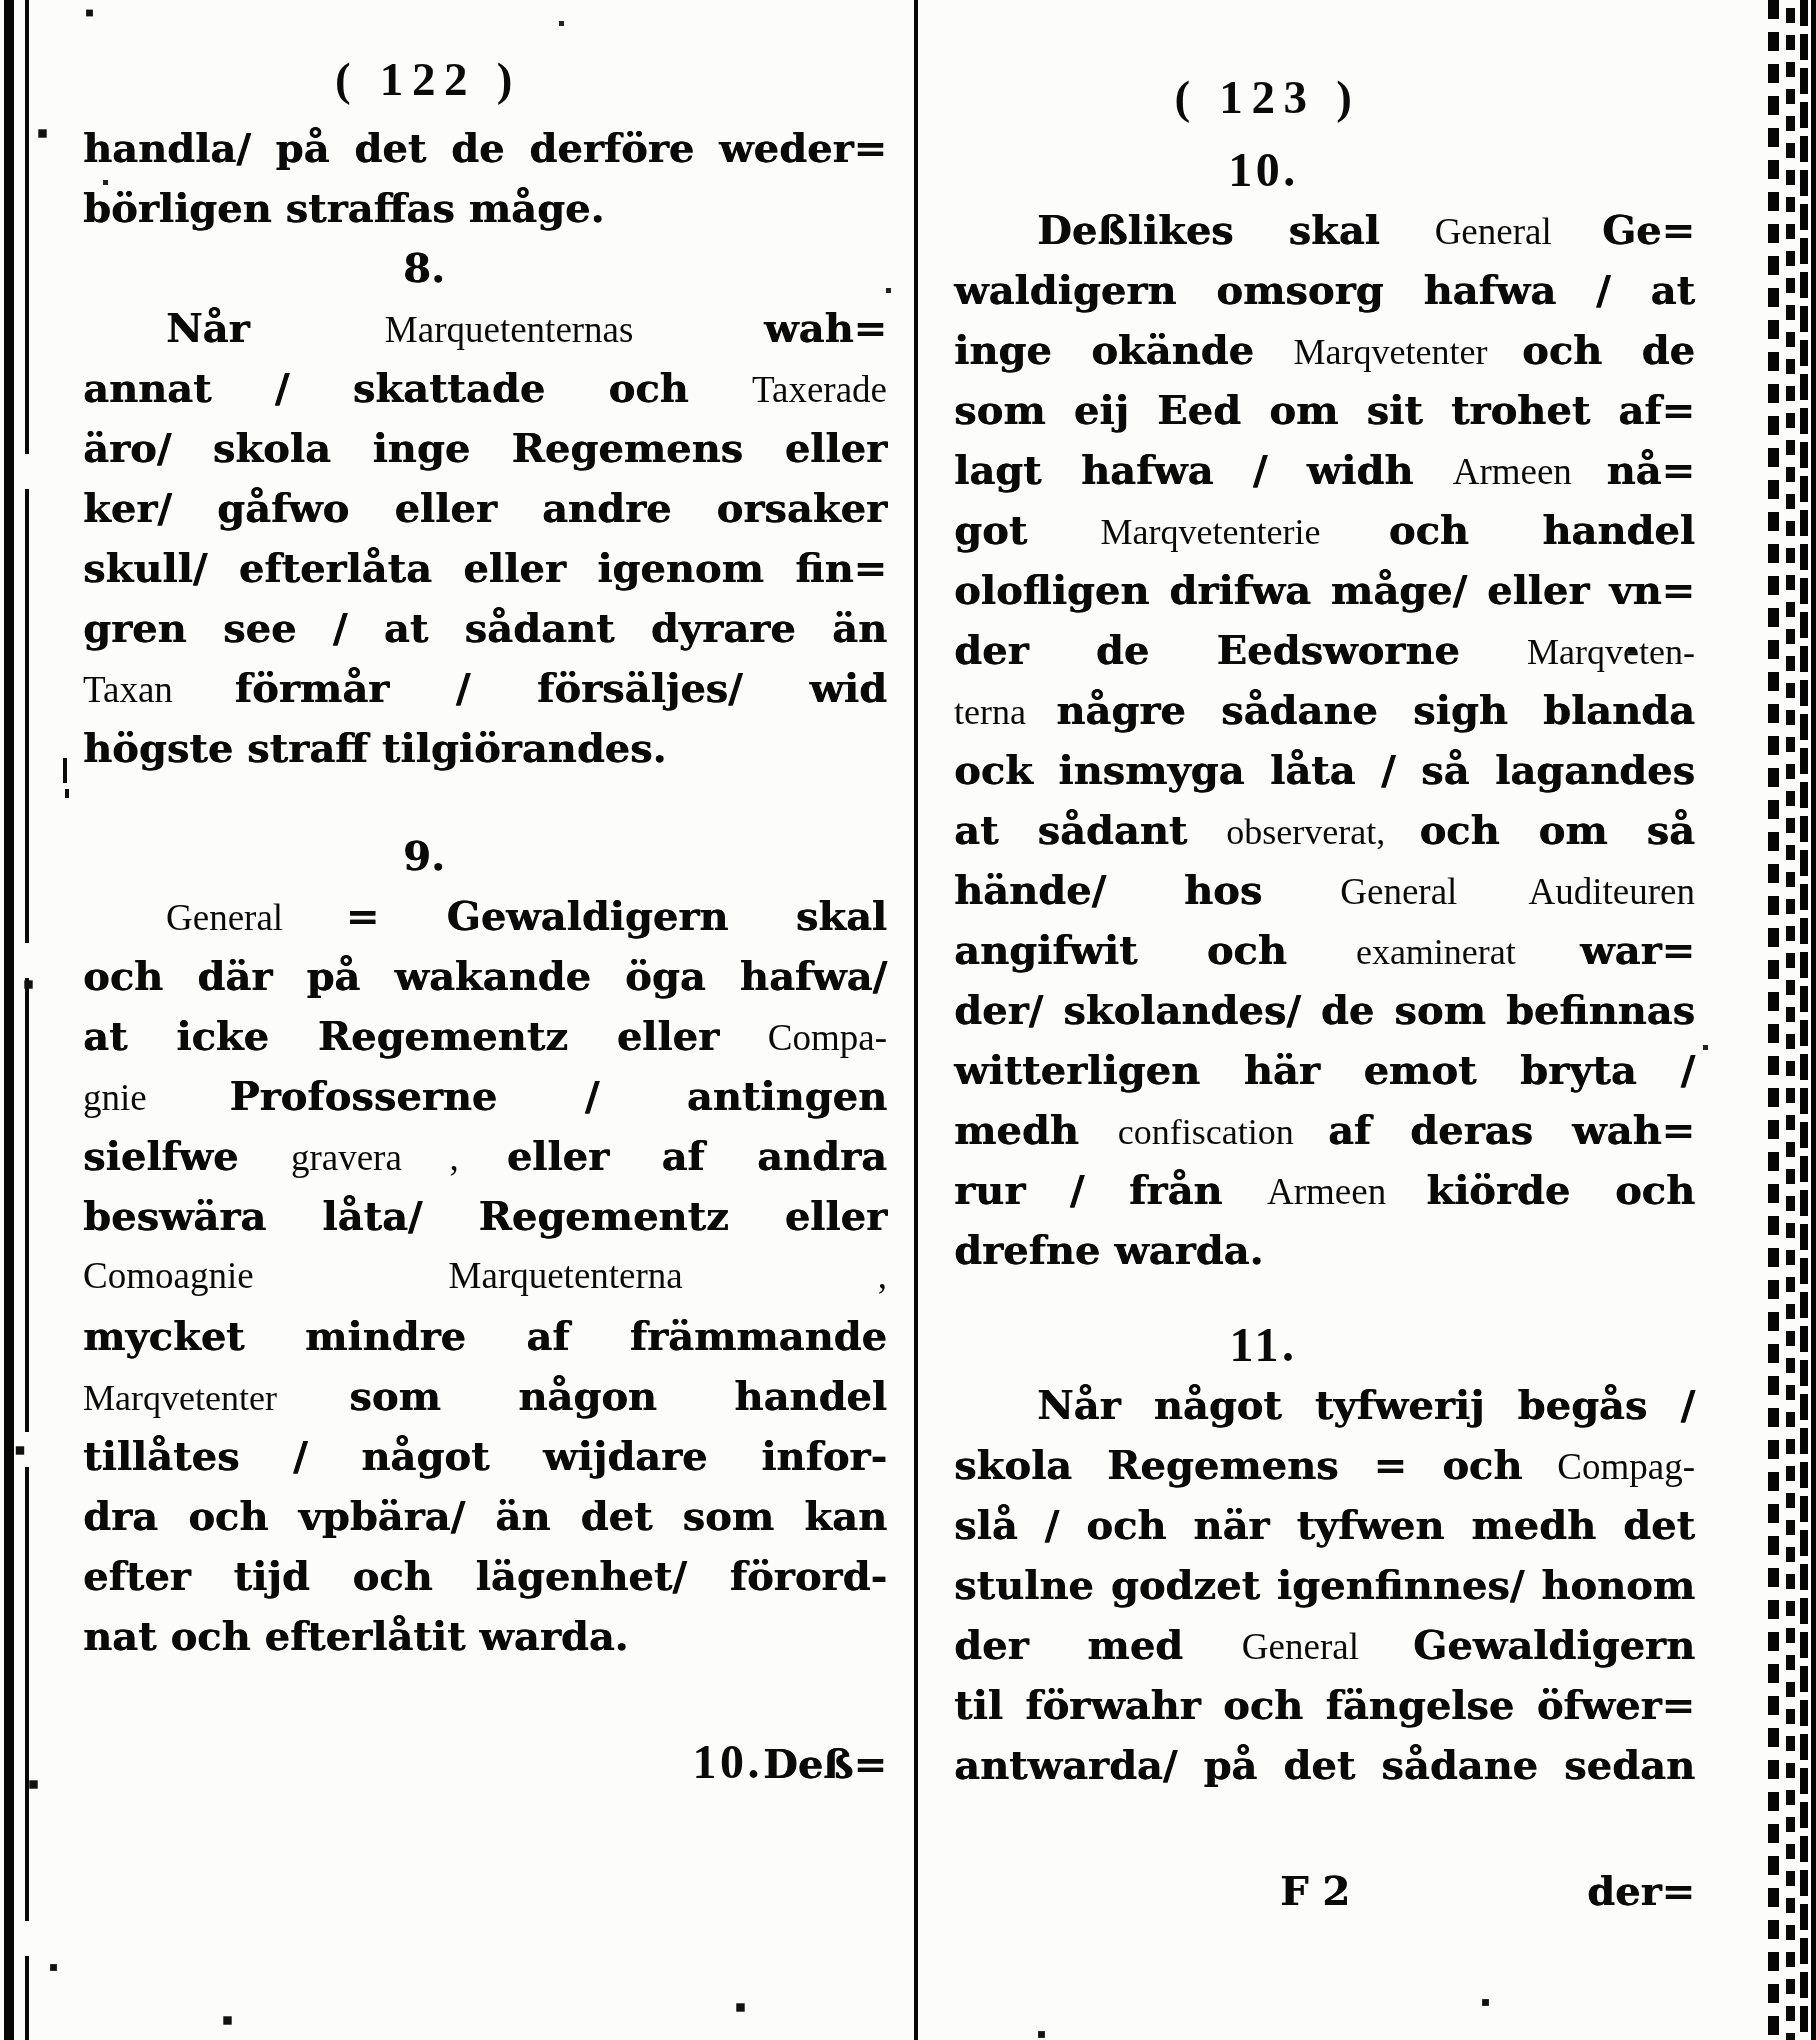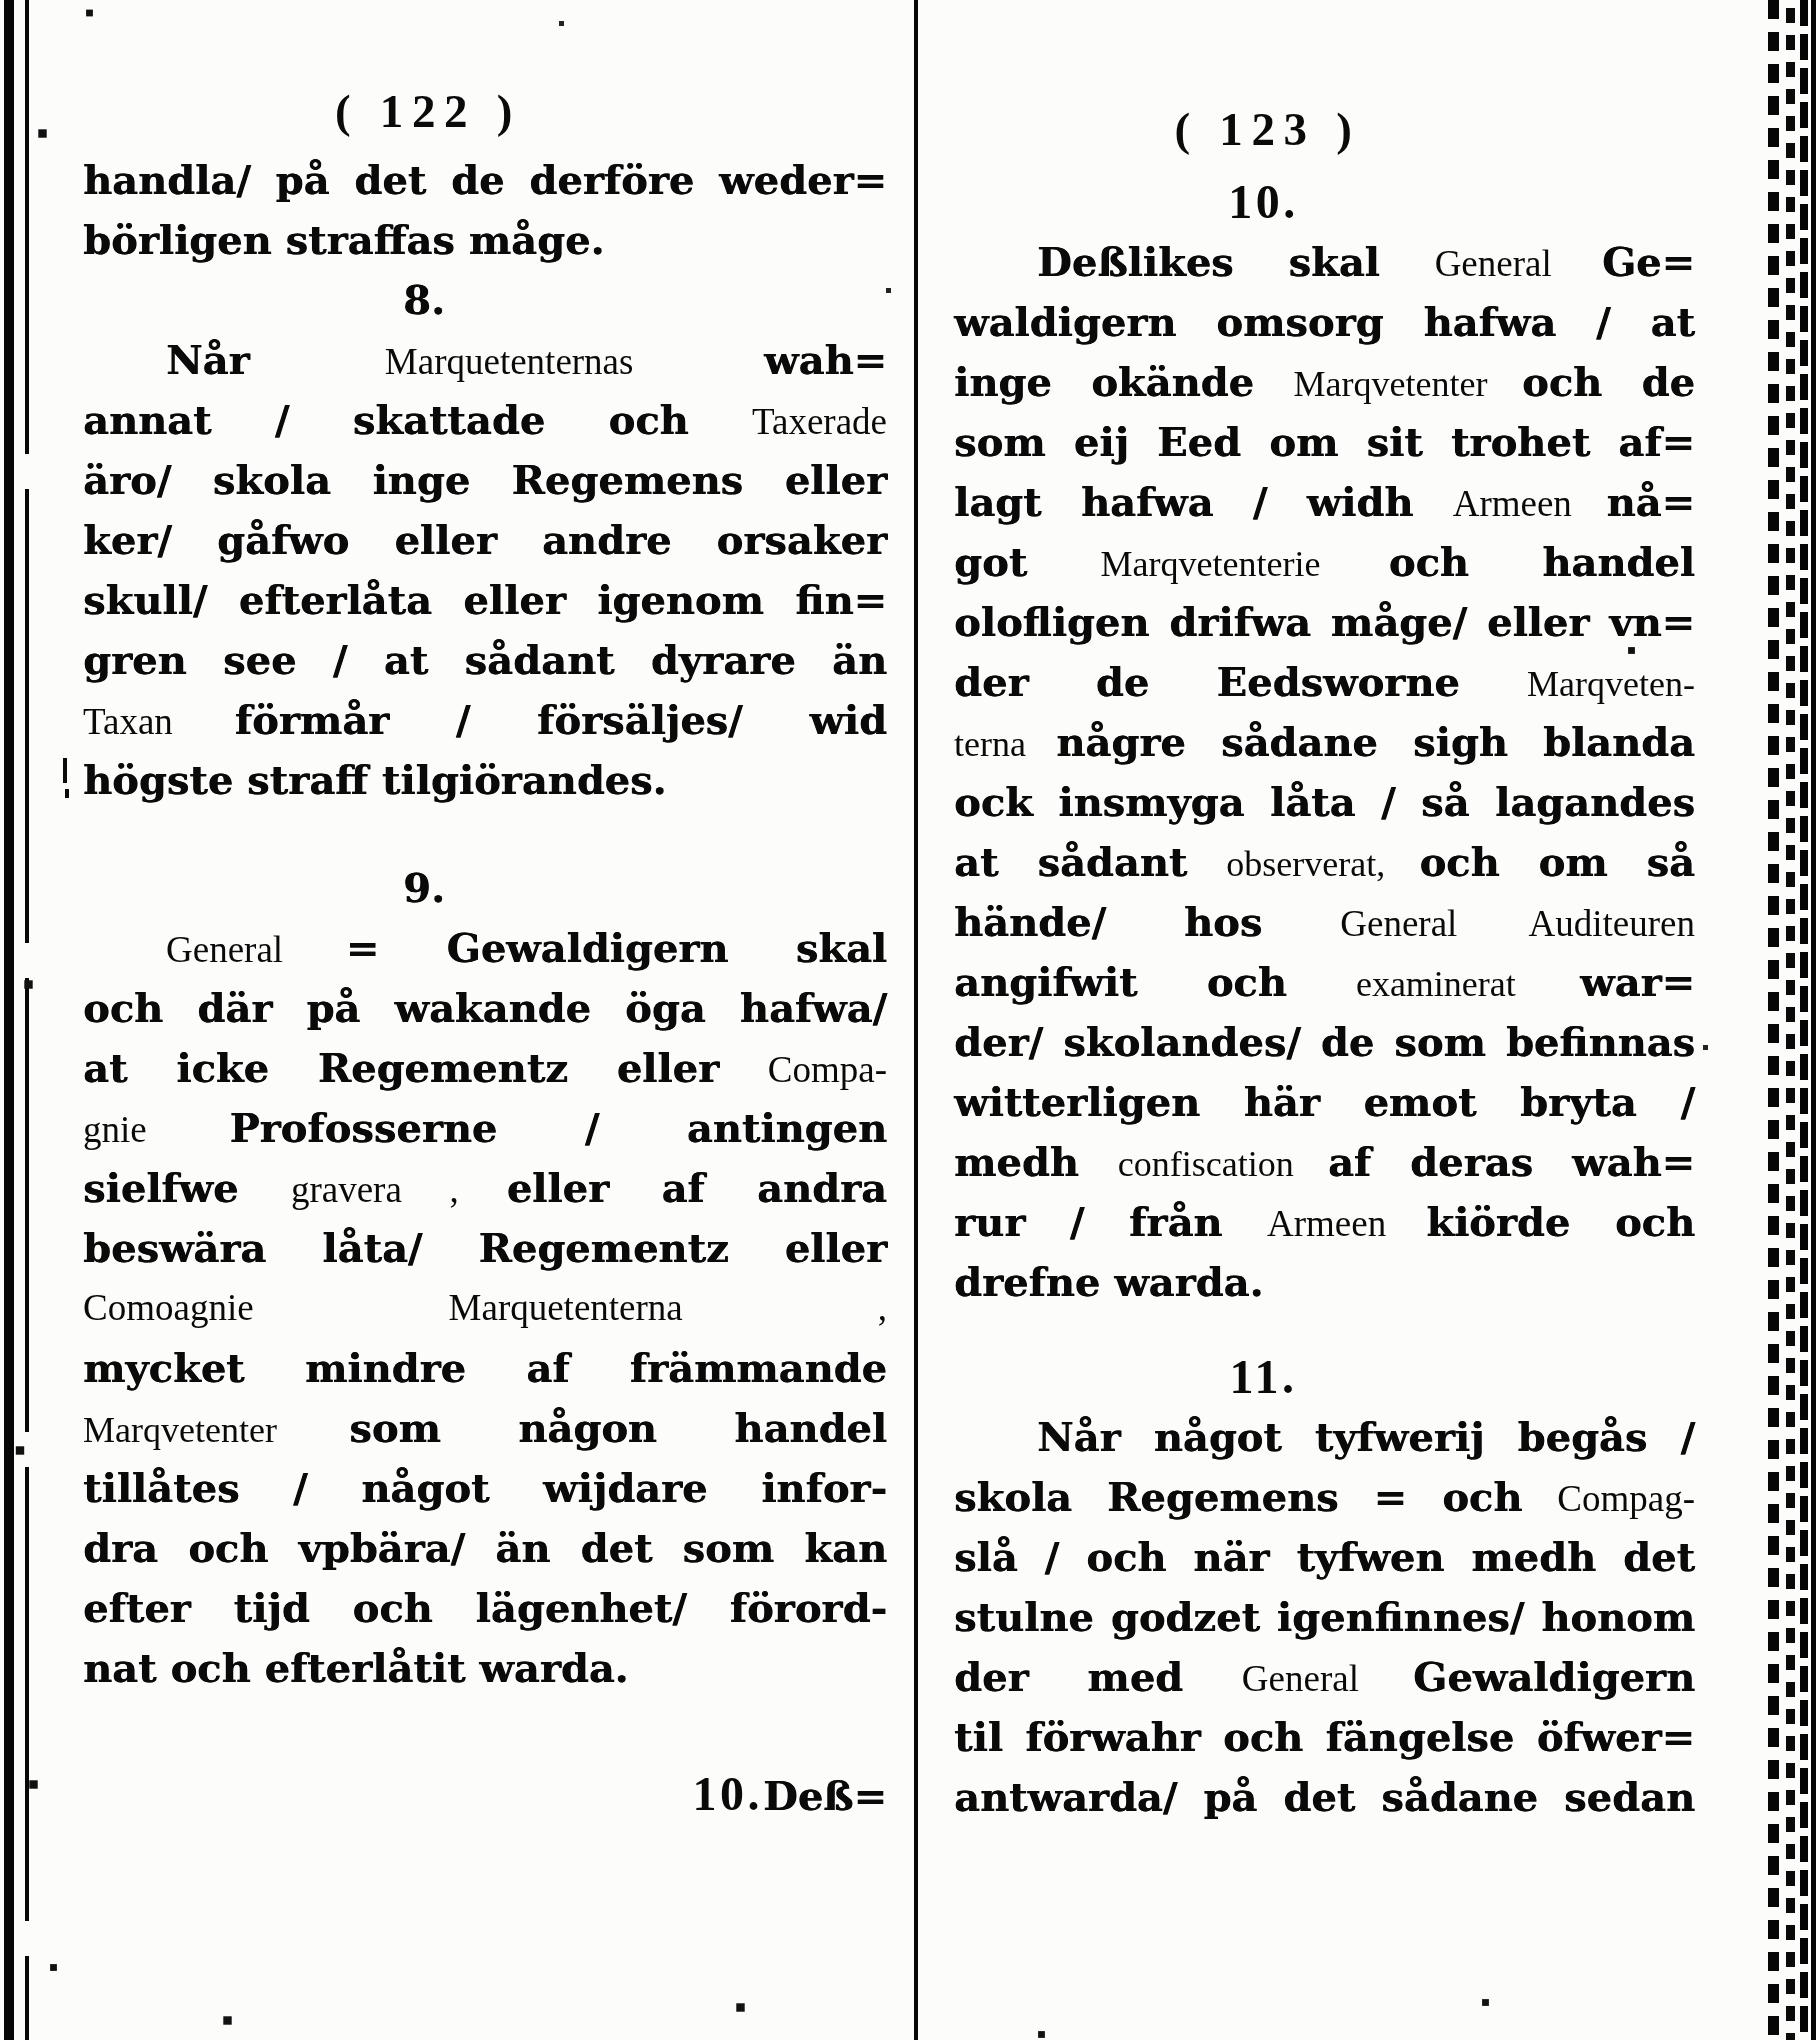--- a/index.html
+++ b/index.html
@@ -11,21 +11,21 @@
   .line.l{text-align:left;}
   .line.c{text-align:center;position:relative;left:-61px;}
   .line.ind{padding-left:83px;}
   .f{font-family:"DejaVu Serif",serif;font-weight:700;font-size:40px;
      text-shadow:0.5px 0 0 currentColor;}
   .a{font-family:"Liberation Serif",serif;font-weight:400;font-size:37px;}
   .as{font-family:"Liberation Serif",serif;font-weight:400;font-size:36px;}
   .num{font-family:"Liberation Serif",serif;font-weight:700;font-size:48px;letter-spacing:3.5px;}
   .pgnum{height:68px;line-height:68px;text-align:center;position:relative;left:-57px;
          font-family:"Liberation Serif",serif;font-weight:700;font-size:47px;letter-spacing:8.7px;
-         margin-bottom:5.2px;margin-top:32px;}
+         margin-bottom:5.2px;}
   
   .col{position:absolute;}
   #col-left{left:83px;top:45px;width:804px;}
   #col-right{left:954px;top:63px;width:741px;}
   .cw-row{margin-top:66px;height:60px;line-height:60px;text-align:right;position:relative;}
   .sig{position:absolute;left:44%;top:0;}
   
   .vline{position:absolute;top:0;bottom:0;background:#070707;}
   #edge-left-a{left:3.5px;width:10.5px;}
   #edge-left-b{left:25px;width:4.4px;
@@ -133,16 +133,20 @@
         <div class="line l"><span class="f">drefne warda.</span></div>
         <div class="line c" style="margin-top: 35px;"><span class="num">11.</span></div>
         <div class="line j ind"><span class="f">Når något tyfwerij begås /</span></div>
         <div class="line j"><span class="f">skola Regemens = och </span><span class="a">Compag-</span></div>
         <div class="line j"><span class="f">slå / och när tyfwen medh det</span></div>
         <div class="line j"><span class="f">stulne godzet igenfinnes/ honom</span></div>
         <div class="line j"><span class="f">der med </span><span class="a">General </span><span class="f">Gewaldigern</span></div>
         <div class="line j"><span class="f">til förwahr och fängelse öfwer=</span></div>
         <div class="line j"><span class="f">antwarda/ på det sådane sedan</span></div>
       </div>
+    <div class="cw-row">
+      <span class="sig f">F 2</span>
+      <span class="f">der=</span>
+    </div>
   </div>
 
 </div>
 
 
 </body></html>

